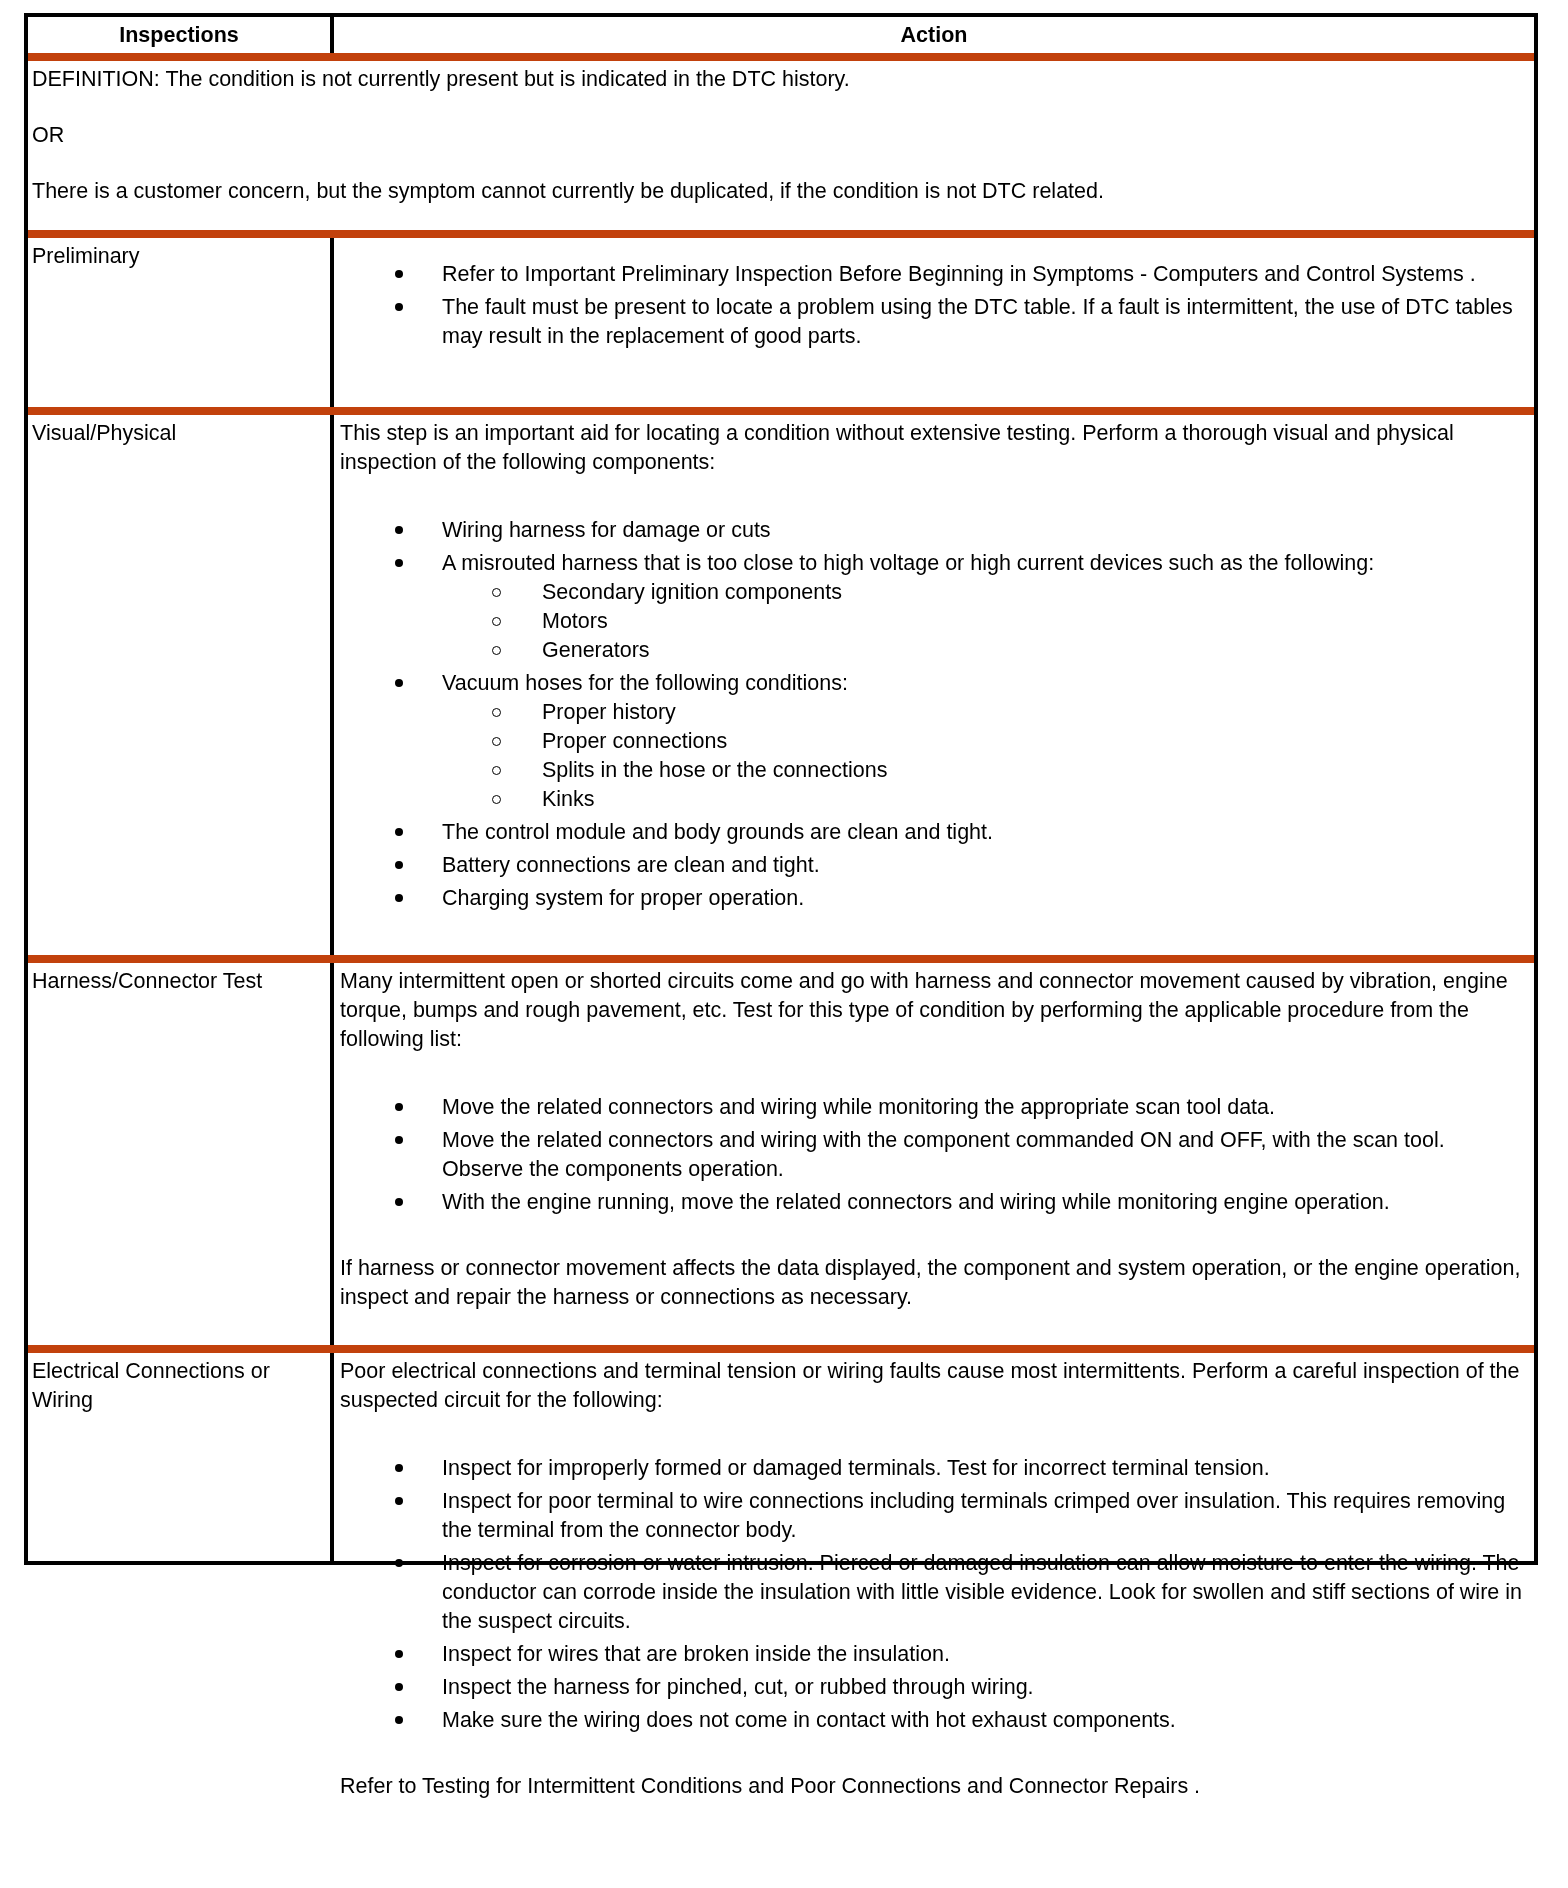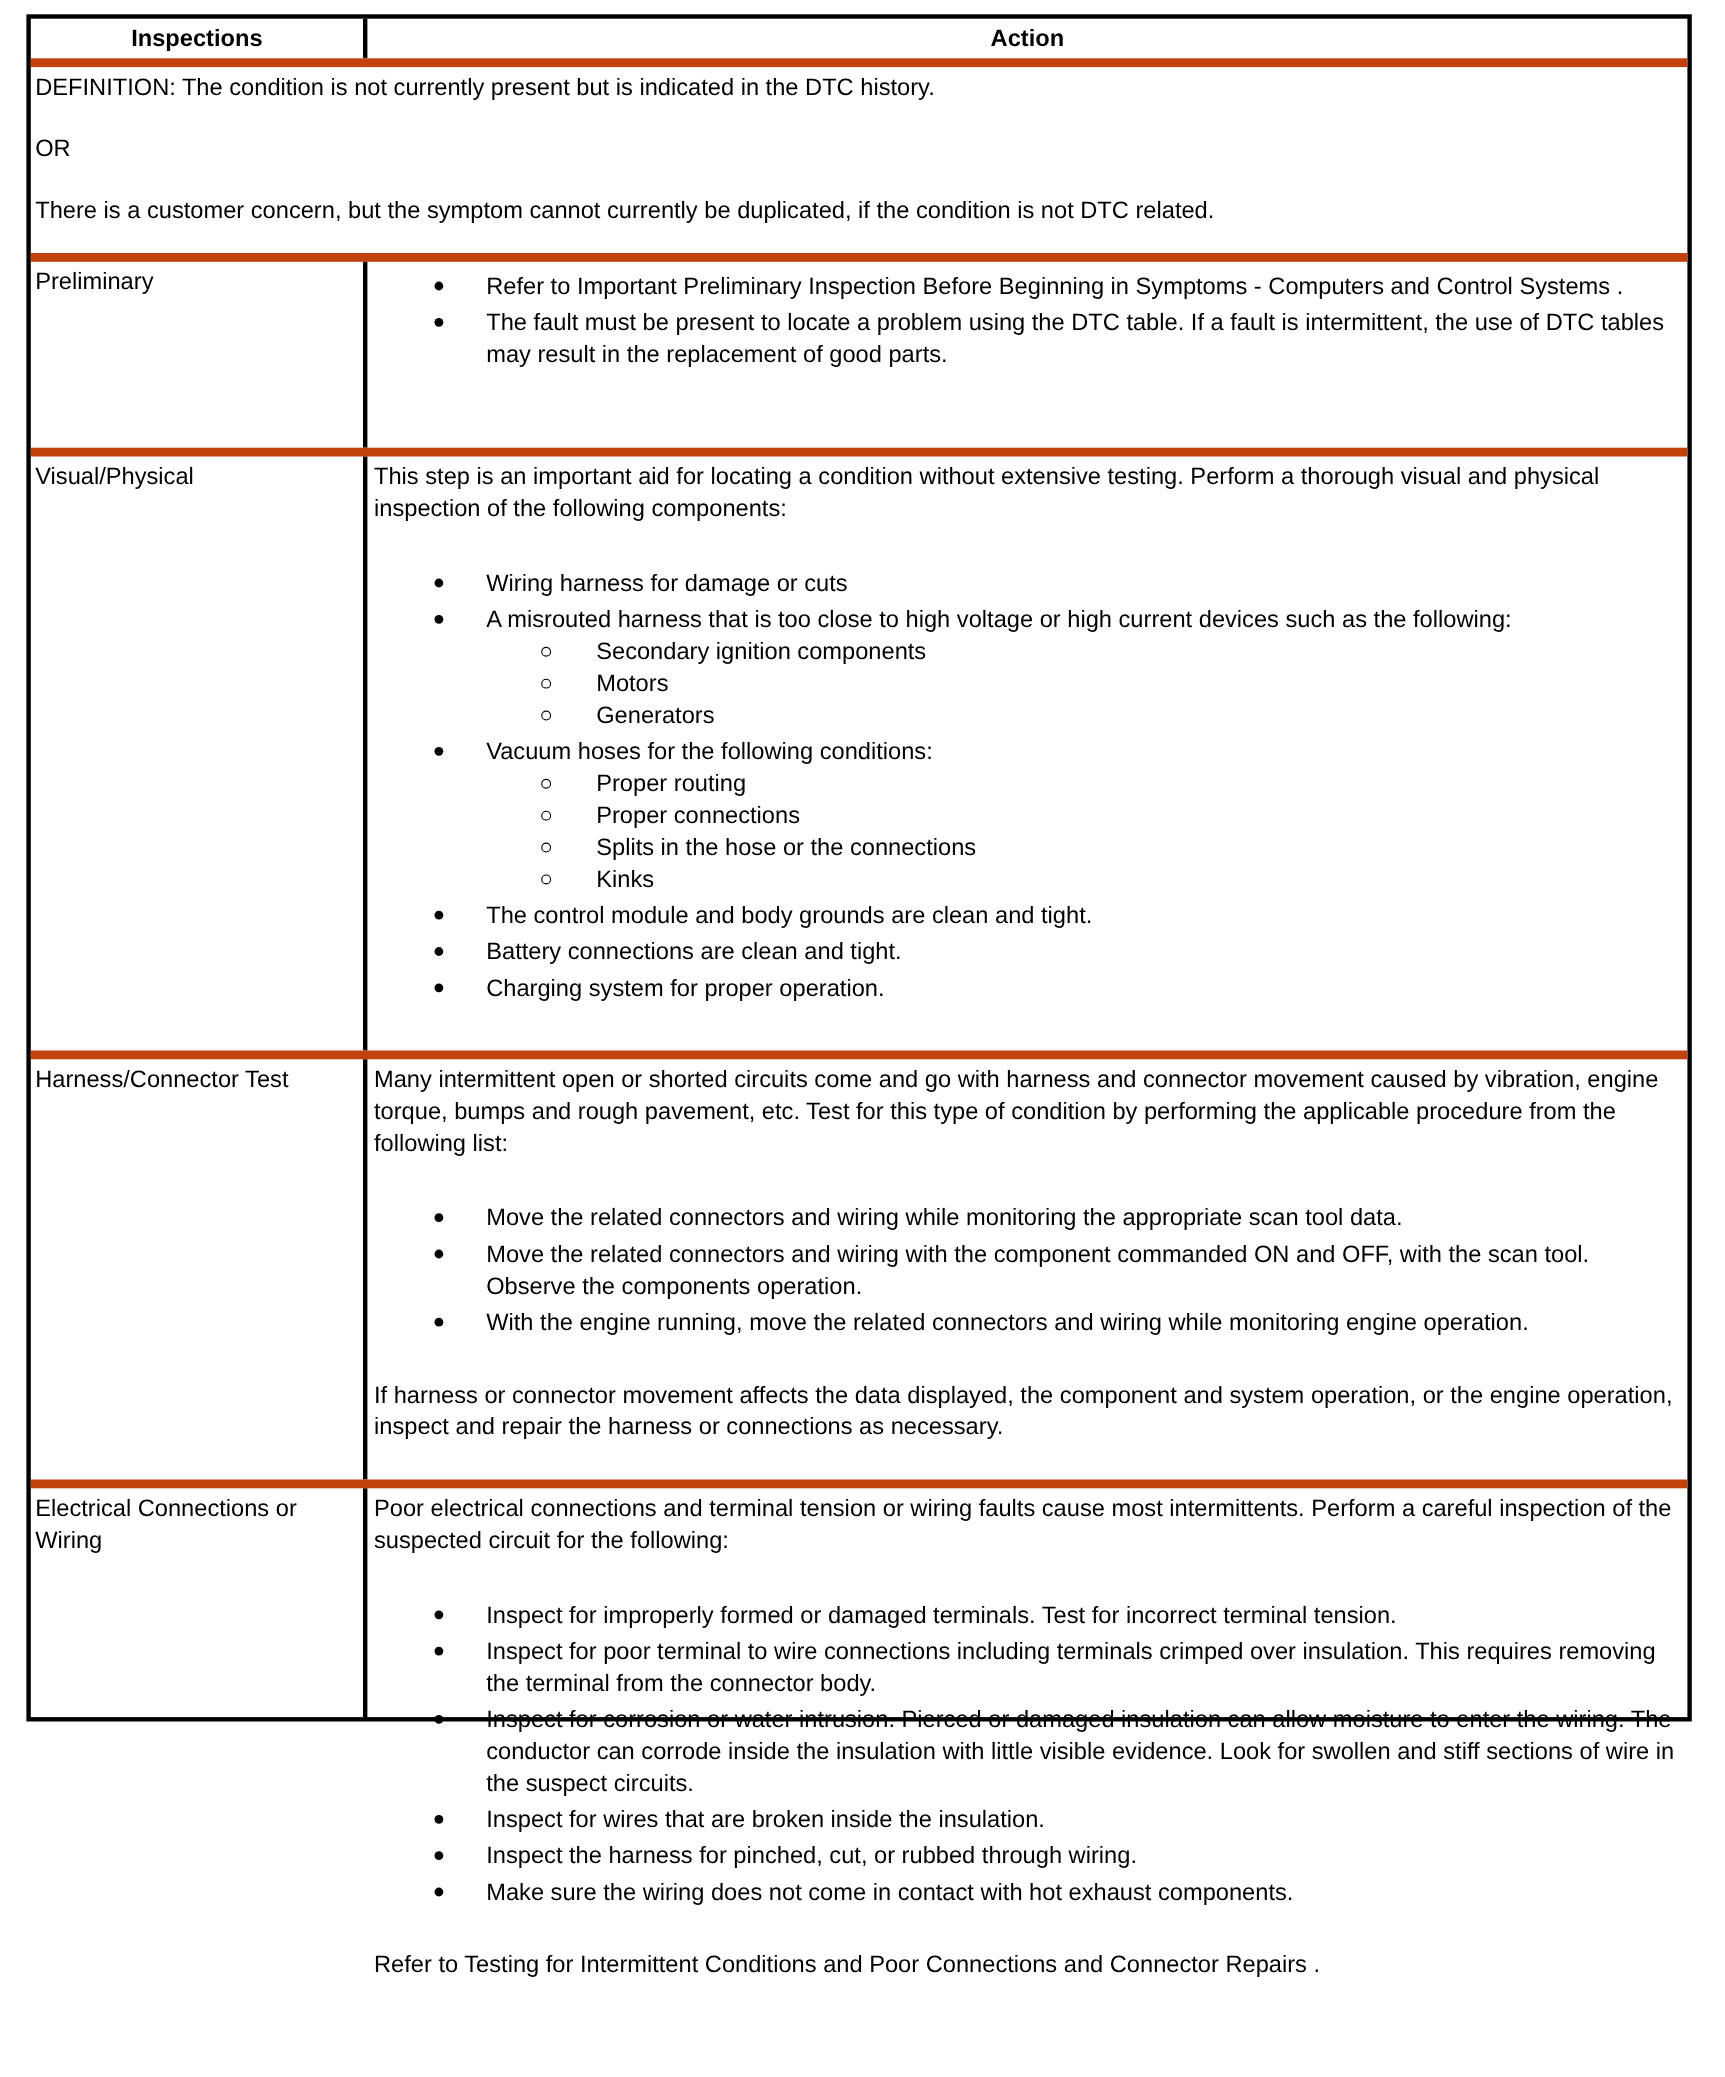--- a/index.html
+++ b/index.html
@@ -42,21 +42,21 @@
       <p>DEFINITION: The condition is not currently present but is indicated in the DTC history.</p>
       <div style="height:27px"></div>
       <p>OR</p>
       <div style="height:27px"></div>
       <p>There is a customer concern, but the symptom cannot currently be duplicated, if the condition is not DTC related.</p>
     </div>
   </div>
 
   <div class="row bt" style="top:213px;height:177px;">
     <div class="cell-l">Preliminary</div>
-    <div class="cell-r" style="padding-top:8px;">
+    <div class="cell-r" style="padding-top:22px;">
       <ul>
         <li class="b1"><span class="bullet"><span class="dot"></span></span><span>Refer to Important Preliminary Inspection Before Beginning in Symptoms - Computers and Control Systems .</span></li>
         <li class="b1"><span class="bullet"><span class="dot"></span></span><span>The fault must be present to locate a problem using the DTC table. If a fault is intermittent, the use of DTC tables may result in the replacement of good parts.</span></li>
       </ul>
     </div>
   </div>
 
   <div class="row bt" style="top:390px;height:548px;">
     <div class="cell-l">Visual/Physical</div>
     <div class="cell-r">
@@ -66,21 +66,21 @@
         <li class="b1"><span class="bullet"><span class="dot"></span></span><span>Wiring harness for damage or cuts</span></li>
         <li class="b1"><span class="bullet"><span class="dot"></span></span><span>A misrouted harness that is too close to high voltage or high current devices such as the following:</span>
           <ul style="margin-left:-102px;">
             <li class="b2"><span class="bullet"><span class="circ"></span></span><span>Secondary ignition components</span></li>
             <li class="b2"><span class="bullet"><span class="circ"></span></span><span>Motors</span></li>
             <li class="b2"><span class="bullet"><span class="circ"></span></span><span>Generators</span></li>
           </ul>
         </li>
         <li class="b1"><span class="bullet"><span class="dot"></span></span><span>Vacuum hoses for the following conditions:</span>
           <ul style="margin-left:-102px;">
-            <li class="b2"><span class="bullet"><span class="circ"></span></span><span>Proper routing</span></li>
+            <li class="b2"><span class="bullet"><span class="circ"></span></span><span>Proper history</span></li>
             <li class="b2"><span class="bullet"><span class="circ"></span></span><span>Proper connections</span></li>
             <li class="b2"><span class="bullet"><span class="circ"></span></span><span>Splits in the hose or the connections</span></li>
             <li class="b2"><span class="bullet"><span class="circ"></span></span><span>Kinks</span></li>
           </ul>
         </li>
         <li class="b1"><span class="bullet"><span class="dot"></span></span><span>The control module and body grounds are clean and tight.</span></li>
         <li class="b1"><span class="bullet"><span class="dot"></span></span><span>Battery connections are clean and tight.</span></li>
         <li class="b1"><span class="bullet"><span class="dot"></span></span><span>Charging system for proper operation.</span></li>
       </ul>
     </div>

